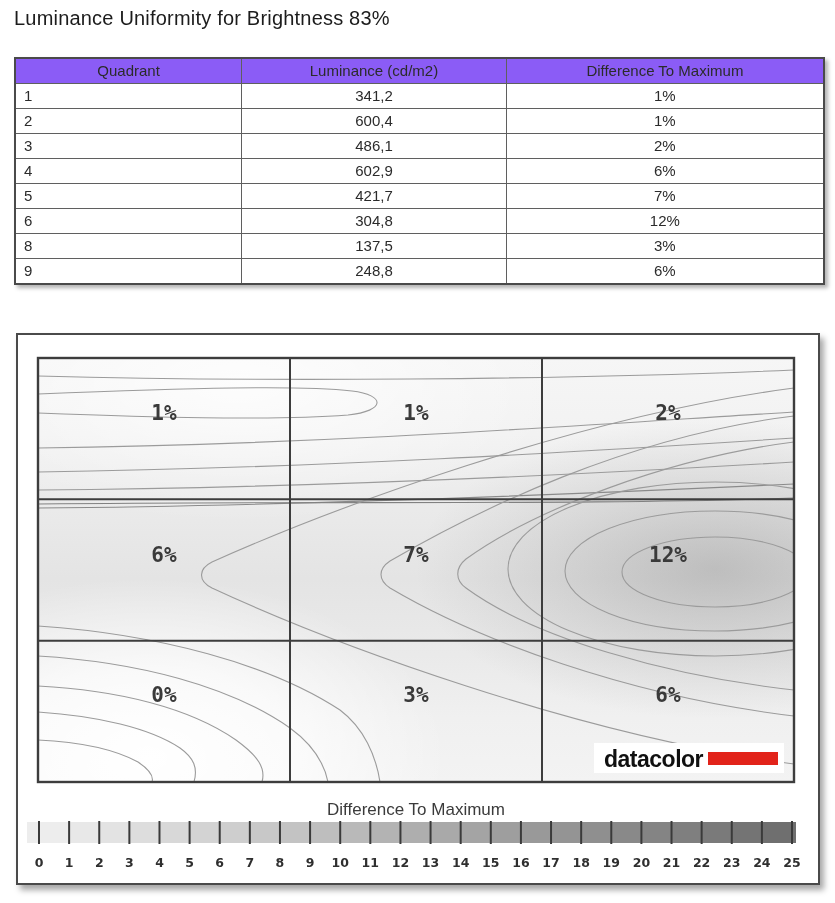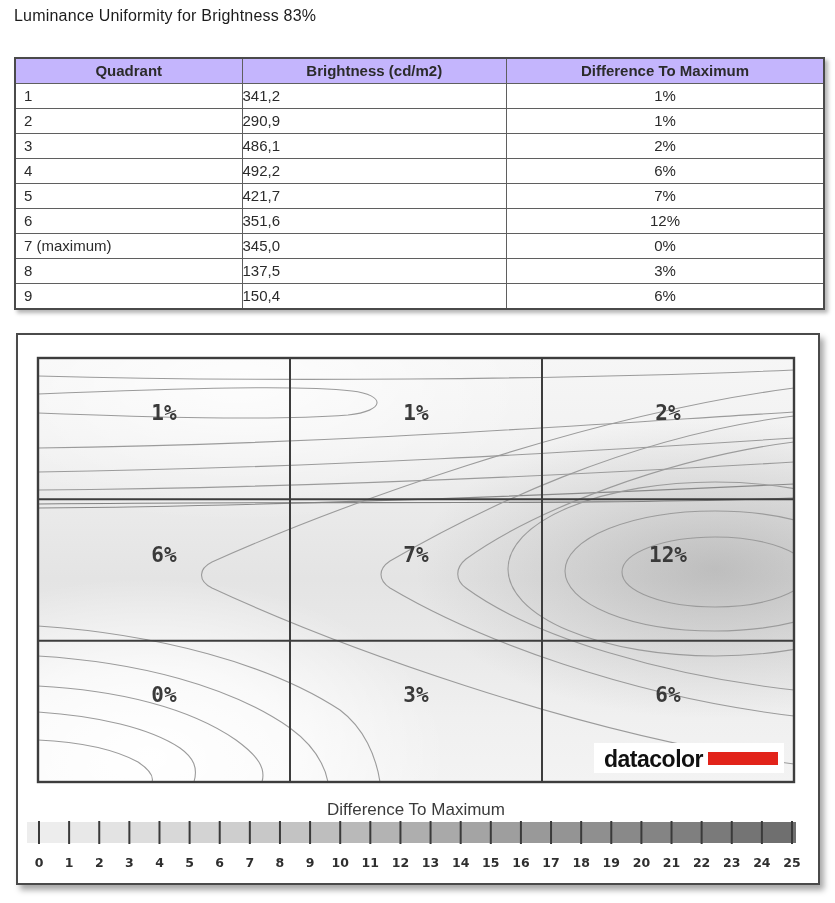--- a/index.html
+++ b/index.html
@@ -1,26 +1,26 @@
 <!DOCTYPE html>
 <html><head>
 <meta charset="utf-8">
 <style>
   html,body{margin:0;padding:0;background:#ffffff;}
   body{width:835px;height:903px;position:relative;font-family:"Liberation Sans",sans-serif;overflow:hidden;}
 
-  .title{position:absolute;left:14px;top:7px;font-size:16px;color:#1c1c1c;letter-spacing:.2px;}
+  .title{position:absolute;left:14px;top:7px;font-size:20px;color:#1c1c1c;letter-spacing:.2px;}
 
   table.lum{position:absolute;left:14px;top:57px;width:811px;border-collapse:collapse;
     box-shadow:3px 3px 4px rgba(0,0,0,0.30);background:#fff;}
   table.lum th,table.lum td{border:1.6px solid #5f5f5f;font-size:15px;color:#2b2b2b;
     height:24px;padding:0;line-height:24px;}
-  table.lum th{background:#c4b5fd;font-weight:700;text-align:center;height:24px;}
+  table.lum th{background:#8b5cf6;font-weight:400;text-align:center;height:24px;}
   table.lum td.c0{text-align:left;padding-left:8px;width:221px;}
-  table.lum td.c1{text-align:left;width:268px;}
+  table.lum td.c1{text-align:center;width:268px;}
   table.lum td.c2{text-align:center;width:322px;}
   table.lum{border:2px solid #4a4a4a;}
 
   .frame{position:absolute;left:16px;top:333px;width:800px;height:548px;
     border:2px solid #4a4a4a;background:#ffffff;box-shadow:4px 5px 6px rgba(0,0,0,0.35);}
   .frame svg{display:block;}
 
   .contour-label{font-family:"DejaVu Sans Mono",monospace;font-weight:bold;font-size:21px;fill:#3a3a3a;}
   .cbar-label{font-size:17px;fill:#3b3b3b;font-family:"Liberation Sans",sans-serif;}
   .cbar-num{font-size:12.5px;font-weight:bold;fill:#2f2f2f;font-family:"DejaVu Sans",sans-serif;}
@@ -28,68 +28,63 @@
 </style>
 </head>
 <body>
 
 <div class="title">Luminance Uniformity for Brightness 83%</div>
 
 <table class="lum">
   <thead>
     <tr>
       <th>Quadrant</th>
-      <th>Brightness (cd/m2)</th>
+      <th>Luminance (cd/m2)</th>
       <th>Difference To Maximum</th>
     </tr>
   </thead>
   <tbody id="table-body">
       <tr>
         <td class="c0">1</td>
         <td class="c1">341,2</td>
         <td class="c2">1%</td>
       </tr>
       <tr>
         <td class="c0">2</td>
-        <td class="c1">290,9</td>
+        <td class="c1">600,4</td>
         <td class="c2">1%</td>
       </tr>
       <tr>
         <td class="c0">3</td>
         <td class="c1">486,1</td>
         <td class="c2">2%</td>
       </tr>
       <tr>
         <td class="c0">4</td>
-        <td class="c1">492,2</td>
+        <td class="c1">602,9</td>
         <td class="c2">6%</td>
       </tr>
       <tr>
         <td class="c0">5</td>
         <td class="c1">421,7</td>
         <td class="c2">7%</td>
       </tr>
       <tr>
         <td class="c0">6</td>
-        <td class="c1">351,6</td>
+        <td class="c1">304,8</td>
         <td class="c2">12%</td>
-      </tr>
-      <tr>
-        <td class="c0">7 (maximum)</td>
-        <td class="c1">345,0</td>
-        <td class="c2">0%</td>
       </tr>
       <tr>
         <td class="c0">8</td>
         <td class="c1">137,5</td>
         <td class="c2">3%</td>
       </tr>
       <tr>
         <td class="c0">9</td>
-        <td class="c1">150,4</td>
+        <td class="c1">248,8</td>
         <td class="c2">6%</td>
       </tr>
     </tbody>
 </table>
 
 <div class="frame">
 <svg id="plot-svg" width="800" height="548" viewBox="0 0 800 548">
   <defs>
     <clipPath id="plotClip">
           <rect x="0" y="0" width="756" height="424"></rect>

